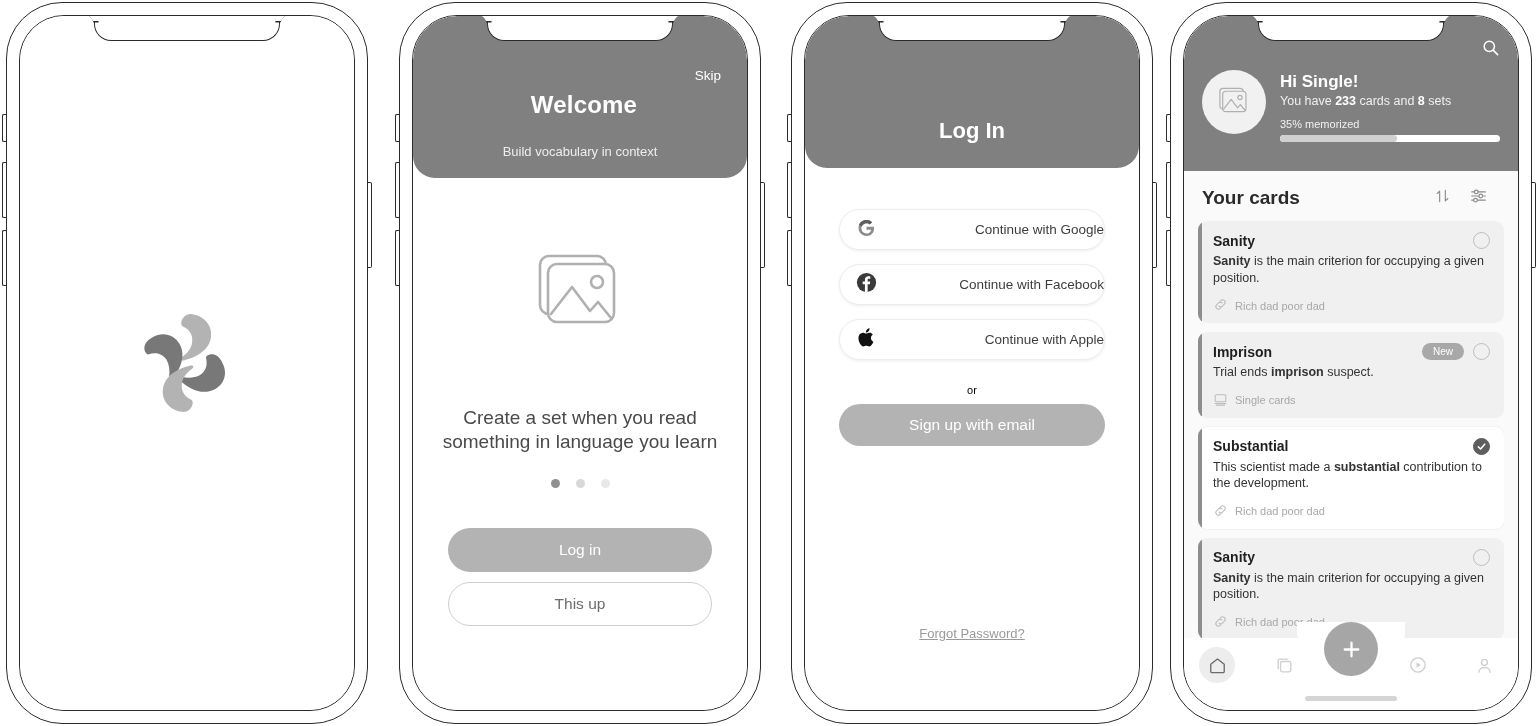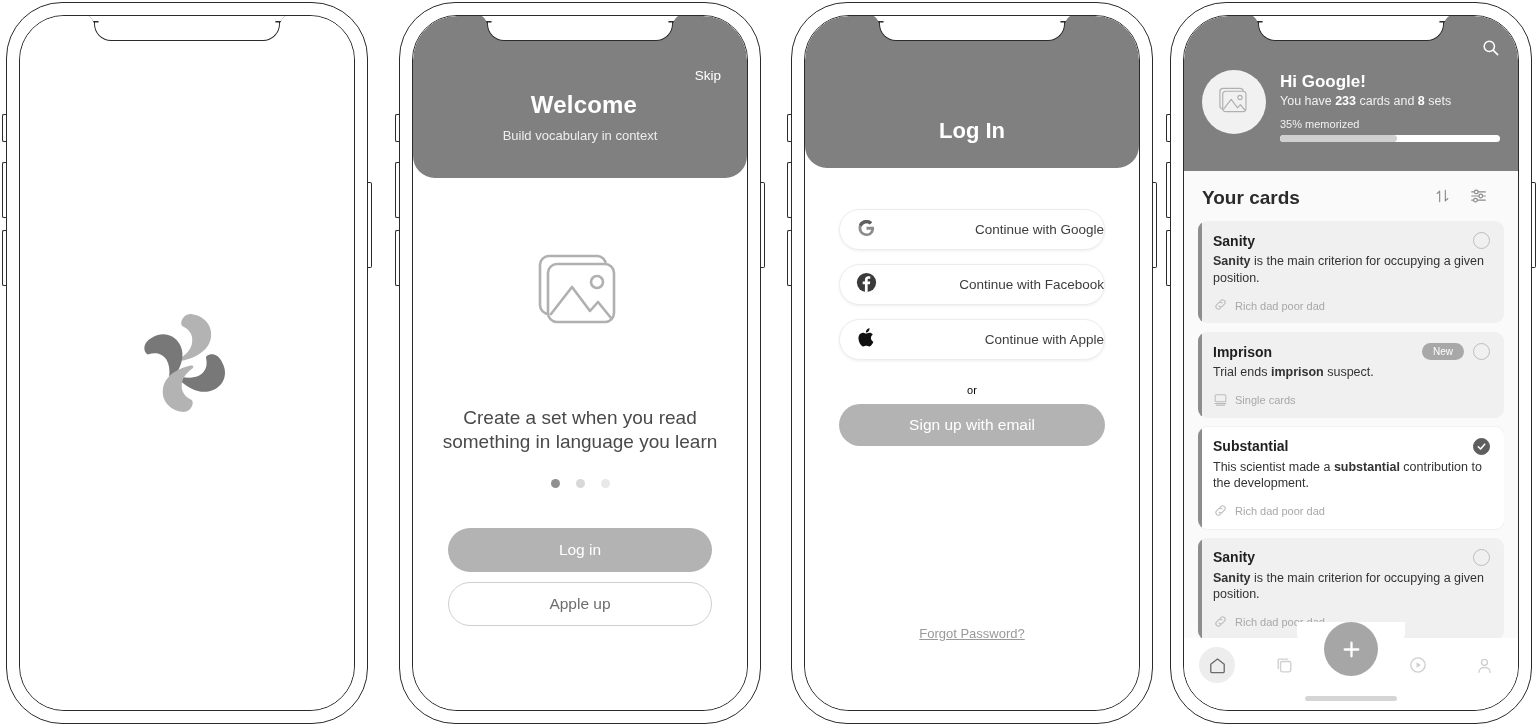--- a/index.html
+++ b/index.html
@@ -82,21 +82,21 @@
   
   .logo-wrap { position: absolute; left: 50%; top: 50%;
                transform: translate(-50%, -50%); width: 120px; height: 110px; }
 
   
   .skip {
     position: absolute; right: 26px; top: 52px;
     color: #fff; font-size: 13.5px; z-index: 8; cursor: pointer;
   }
   .welcome-title { font-size: 24px; letter-spacing: .2px; padding-left: 8px; }
-  .welcome-sub { color: #ededed; font-size: 13px; text-align: center; margin-top: 9px; }
+  .welcome-sub { color: #ededed; font-size: 13px; text-align: center; margin-top: 25px; }
   .img-ph { display:block; margin: 0 auto; }
   .body-copy {
     text-align: center; color: #4a4a4a; font-size: 19px; line-height: 1.27;
   }
   .dots { display: flex; justify-content: center; gap: 16px; }
   .dot { width: 9px; height: 9px; border-radius: 50%; }
   .pill-btn {
     display: flex; align-items: center; justify-content: center;
     height: 44px; border-radius: 23px; font-size: 15.5px; cursor: pointer;
   }
@@ -249,21 +249,21 @@
           <div>something in language you learn</div>
         </div>
 
         <div class="dots" style="position:absolute;left:0;right:0;top:463px;">
           <div class="dot" style="background:#909090;"></div>
           <div class="dot" style="background:#d8d8d8;"></div>
           <div class="dot" style="background:#e8e8e8;"></div>
         </div>
 
         <div class="pill-btn pill-filled" style="position:absolute;left:35px;right:35px;top:512px;">Log  in</div>
-        <div class="pill-btn pill-outline" style="position:absolute;left:35px;right:35px;top:566px;">Apple up</div>
+        <div class="pill-btn pill-outline" style="position:absolute;left:35px;right:35px;top:566px;">This up</div>
 
       </div>
     </div>
   </div>
 
   <div class="phone" style="left:791px;">
     <div class="phone-outer"></div>
     <div class="btn-side bs-mute"></div>
     <div class="btn-side bs-vol1"></div>
     <div class="btn-side bs-vol2"></div>
@@ -334,21 +334,21 @@
           <div style="display:flex;align-items:flex-start;gap:14px;padding:54px 18px 0 18px;">
             <div class="avatar">
               <svg width="34" height="31" viewBox="0 0 96 88" fill="none" stroke="#b0b0b0" stroke-width="3.4">
                 <rect x="8" y="4" width="66" height="58" rx="9"></rect>
                 <rect x="16" y="12" width="66" height="58" rx="9" fill="#f1f1f1"></rect>
                 <circle cx="65" cy="30" r="6"></circle>
                 <path d="M19 62 L40 35 L58 59 L66 50 L79 66" stroke-linecap="round" stroke-linejoin="round"></path>
               </svg>
             </div>
             <div style="flex:1;padding-top:2px;">
-              <div class="greet-name">Hi Google!</div>
+              <div class="greet-name">Hi Single!</div>
               <div class="greet-sub"><span>You have </span><b>233</b><span> cards and </span><b>8</b><span> sets</span></div>
               <div class="memo-label">35% memorized</div>
               <div class="progress-track">
                 <div class="progress-fill" id="memo-fill" style="width: 53%;"></div>
               </div>
             </div>
           </div>
         </div>
         <div class="notch"></div>
 

